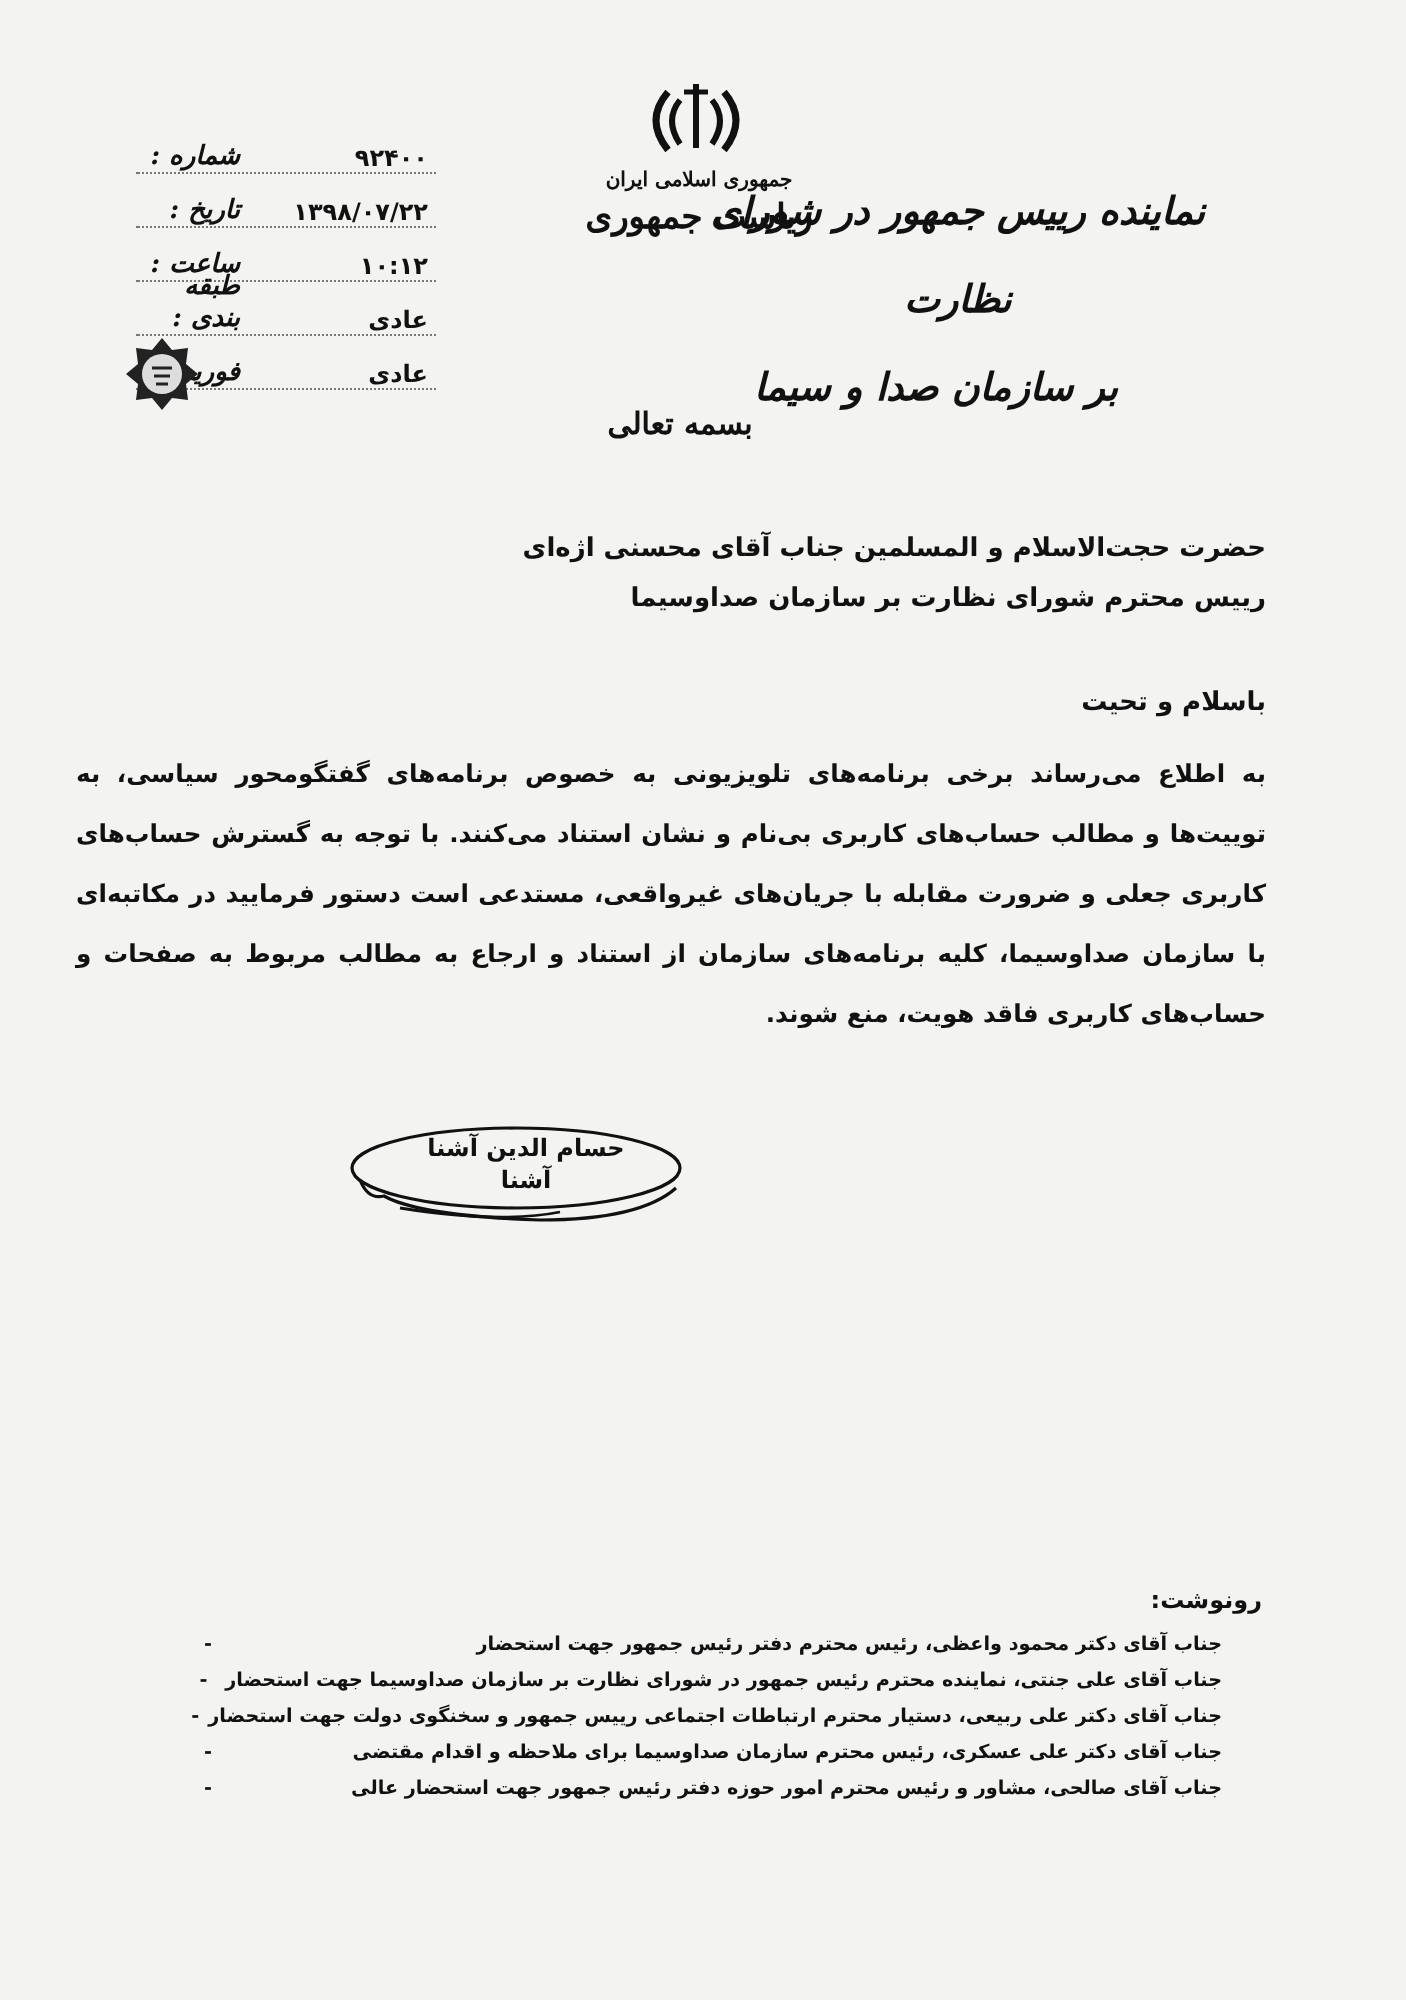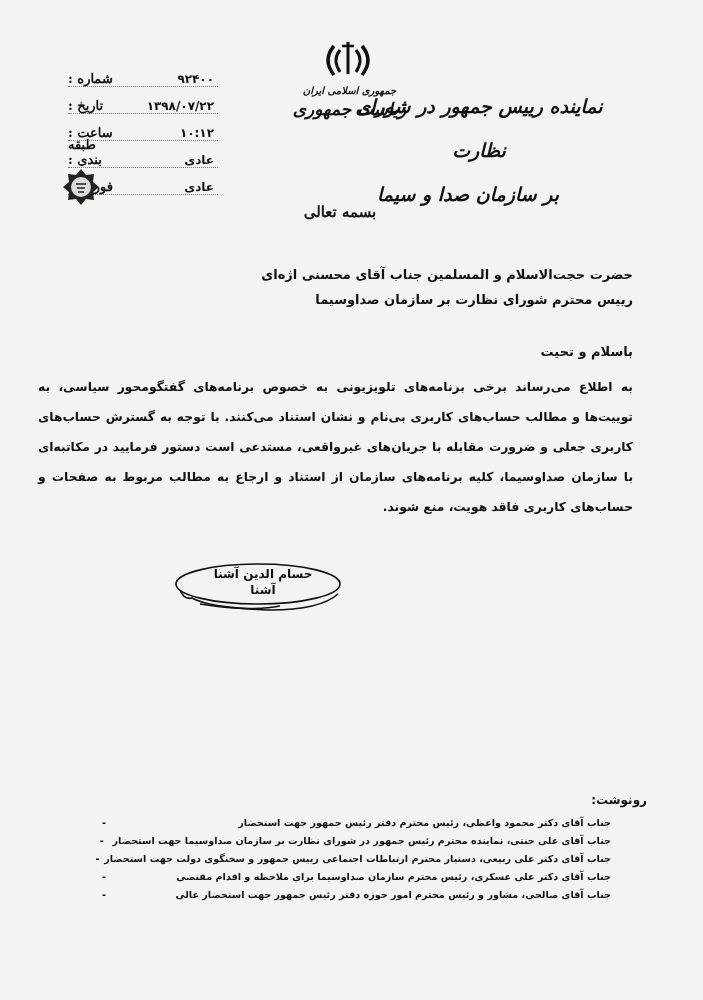--- a/index.html
+++ b/index.html
@@ -1,35 +1,35 @@
 <!DOCTYPE html>
 <html><head>
 <meta charset="utf-8">
 <style>
   html, body { margin:0; padding:0; }
   body { width:703px; height:1000px; background:#ececea; font-family:"DejaVu Sans", sans-serif; color:#111; overflow:hidden; position:relative; }
   .page { position:absolute; left:0; top:0; width:703px; height:1000px; background:#f3f3f1; }
   .rtl { direction:rtl; unicode-bidi:plaintext; }
   .org { position:absolute; right:94px; top:84px; width:260px; text-align:center; font-family:"DejaVu Serif", serif; font-weight:bold; font-style:italic; font-size:19px; line-height:44px; }
   .emblem { position:absolute; left:318px; top:40px; width:60px; height:38px; }
-  .emblem-text { position:absolute; left:292px; top:84px; width:115px; text-align:center; font-family:"DejaVu Serif", serif; font-style:italic; font-weight:bold; }
+  .emblem-text { position:absolute; left:292px; top:84px; width:115px; text-align:center; font-family:"DejaVu Serif", serif; font-weight:bold; }
   .emblem-text .l1 { font-size:10px; line-height:14px; }
   .emblem-text .l2 { font-size:17px; line-height:22px; }
   .meta { position:absolute; left:68px; top:62px; width:150px; }
   .meta-row { display:flex; flex-direction:row-reverse; align-items:flex-end; height:24px; border-bottom:1px dotted #777; margin-bottom:2px; }
-  .meta-label { font-family:"DejaVu Serif", serif; font-weight:bold; font-size:13px; width:52px; text-align:left; }
+  .meta-label { font-family:"DejaVu Serif", serif; font-weight:bold; font-style:italic; font-size:13px; width:52px; text-align:right; }
   .meta-value { font-weight:bold; font-size:12px; flex:1; text-align:right; padding-right:4px;margin-top:39px; }
   .seal { position:absolute; left:62px; top:168px; width:38px; height:38px; }
   .bismillah { position:absolute; left:300px; top:203px; width:80px; text-align:center; font-family:"DejaVu Serif", serif; font-weight:bold; font-size:15px; }
   .addressee { position:absolute; right:70px; top:262px; width:500px; text-align:right; font-weight:bold; font-size:13px; line-height:25px; }
   .greeting { position:absolute; right:70px; top:344px; width:200px; text-align:right; font-weight:bold; font-size:13px; }
   .body-text { position:absolute; right:70px; top:372px; width:595px; text-align:justify; text-align-last:right; font-weight:bold; font-size:12.3px; line-height:30px; }
   .signature { position:absolute; left:170px; top:560px; width:175px; height:56px; }
   .sig-name { position:absolute; left:208px; top:566px; width:110px; text-align:center; font-weight:bold; font-size:12px; line-height:16px; }
-  .cc-title { position:absolute; right:56px; top:793px; font-weight:bold; font-size:12px; }
+  .cc-title { position:absolute; right:72px; top:793px; font-weight:bold; font-size:12px; }
   .cc-list { position:absolute; right:92px; top:813px; width:520px; list-style:none; margin:0; padding:0; }
   .cc-item { display:flex; flex-direction:row-reverse; align-items:center; height:18px; font-weight:bold; font-size:9.6px; }
   .cc-dash { width:26px; text-align:center; }
   .cc-text { flex:1; text-align:right; white-space:nowrap; }
 </style>
 </head>
 <body>
 
 <div class="page">
 

